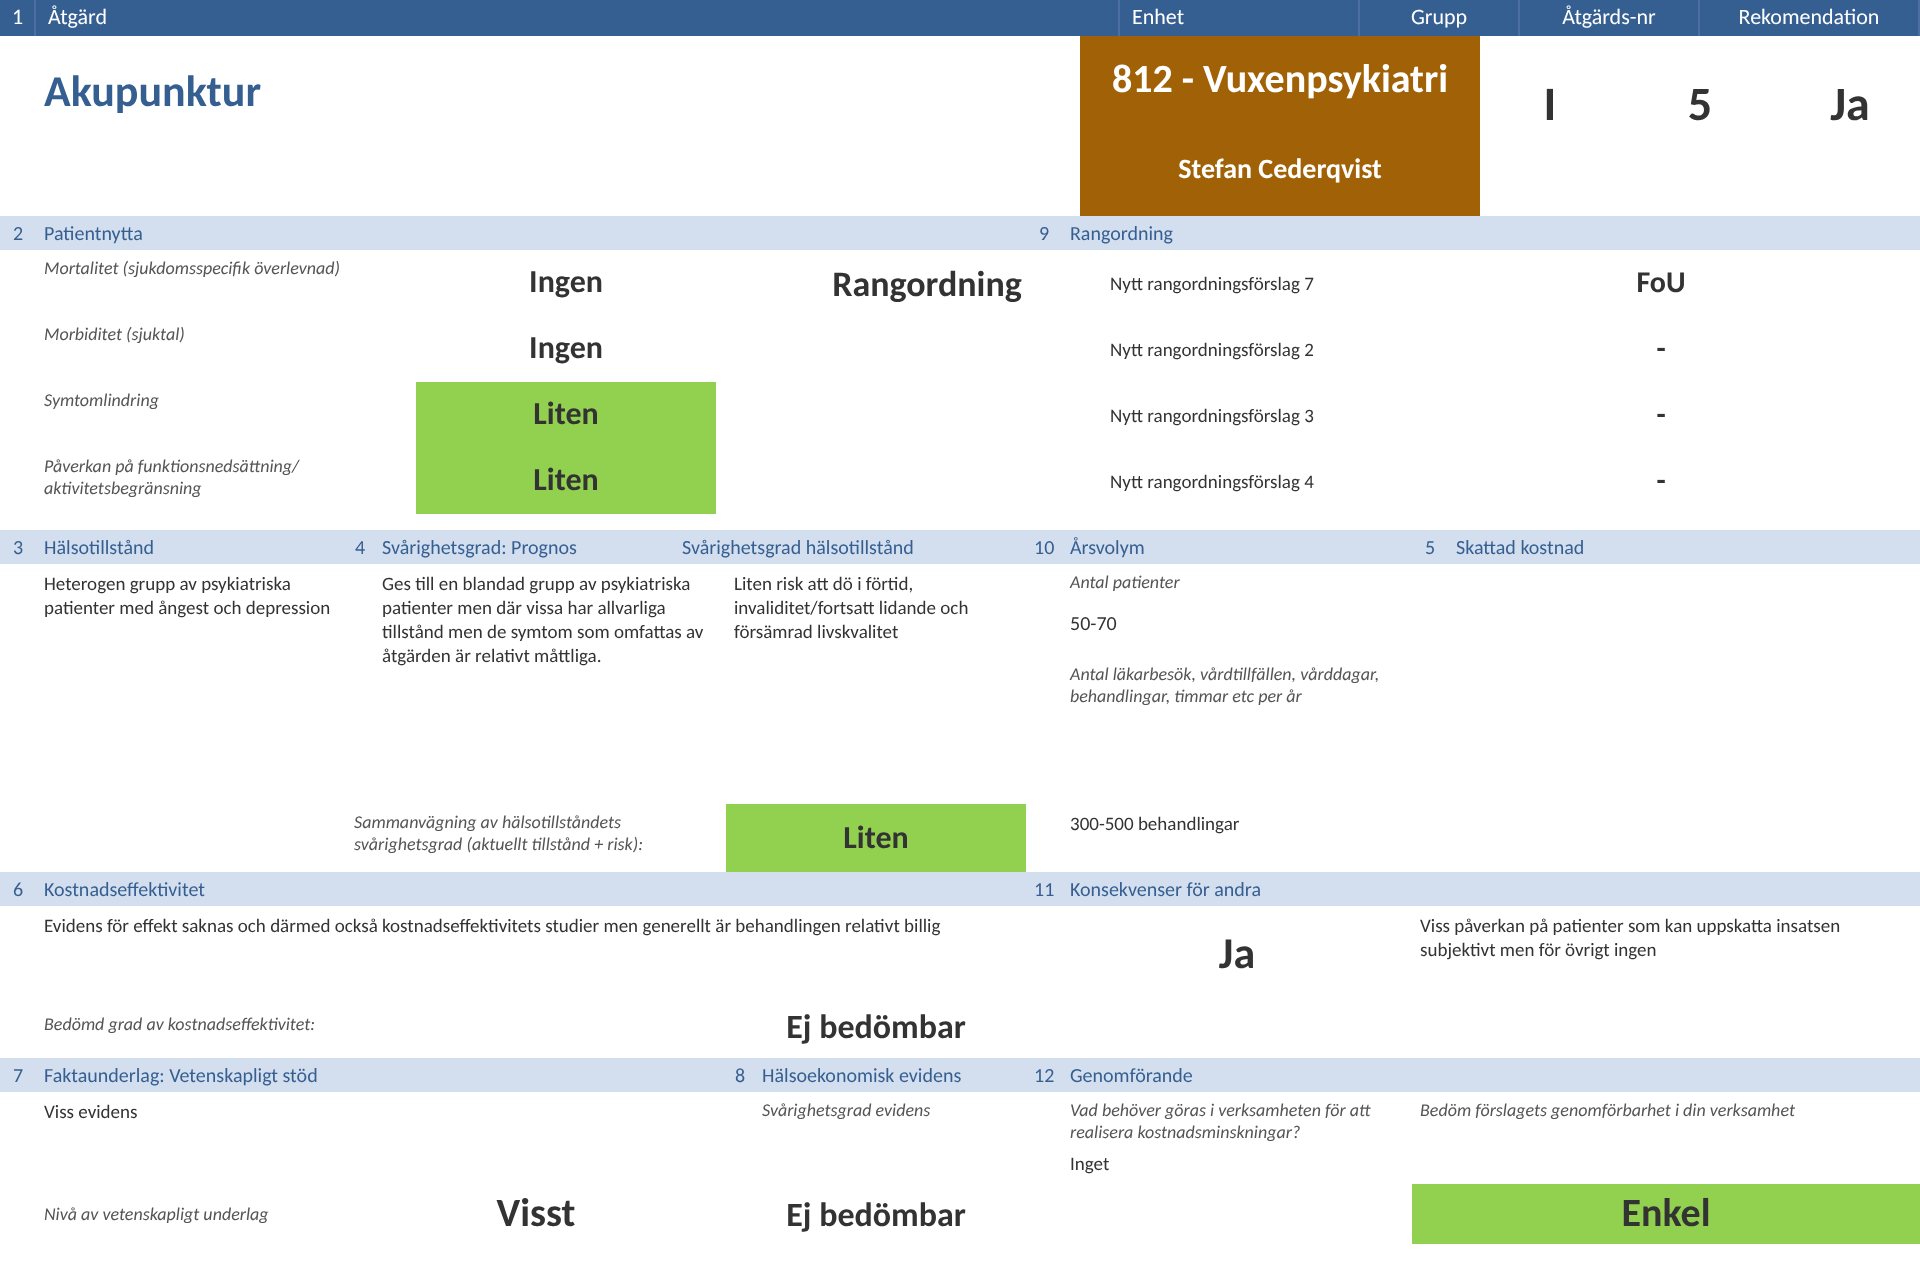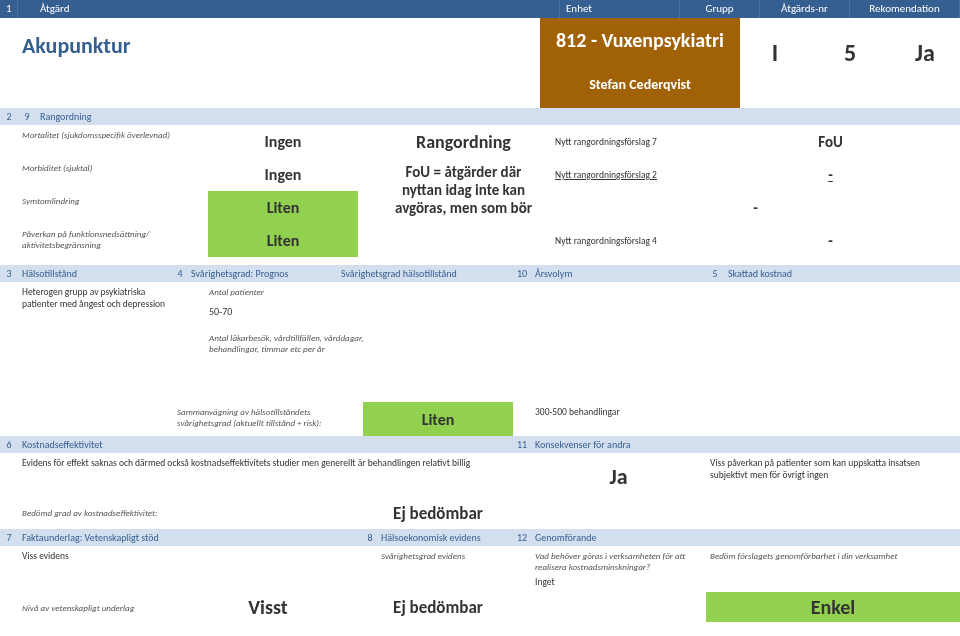--- a/index.html
+++ b/index.html
@@ -16,21 +16,21 @@
   .hdr {
     display: flex;
     background: #365f91;
     color: #fff;
     font-size: 11px;
     height: 18px;
     line-height: 18px;
   }
   .hdr > div { padding: 0 6px; border-right: 1px solid #4a6fa0; }
   .c1 { width: 18px; text-align: center; }
-  .c2 { flex: 1; margin-left: 16px; }
+  .c2 { flex: 1; }
   .c3 { width: 120px; }
   .c4 { width: 80px; text-align: center; }
   .c5 { width: 90px; text-align: center; }
   .c6 { width: 110px; text-align: center; }
 
   .title-row {
     display: flex;
     height: 90px;
     background: #fff;
   }
@@ -103,20 +103,21 @@
     <div class="big">812 - Vuxenpsykiatri</div>
     <div class="sub">Stefan Cederqvist</div>
   </div>
   <div class="title-r">I</div>
   <div class="title-r title-r2">5</div>
   <div class="title-r title-r3">Ja</div>
 </div>
 
 <div style="display:flex">
   <div class="sechead" style="width:18px;text-align:center">2</div>
+  <div class="sechead" style="width:495px">Patientnytta</div>
   <div class="sechead" style="width:18px;text-align:center">9</div>
   <div class="sechead" style="flex:1">Rangordning</div>
 </div>
 
 <div style="display:flex; min-height:140px">
   <div style="width:18px"></div>
   <div style="width:340px">
     <div id="s2rows">
         <div style="display: flex; min-height: 33px;">
           <div style="width:190px; padding:4px; font-style:italic; font-size:9px; color:#555">Mortalitet (sjukdomsspecifik överlevnad)</div>
@@ -132,33 +133,33 @@
         </div>
         <div style="display: flex; min-height: 33px;">
           <div style="width:190px; padding:4px; font-style:italic; font-size:9px; color:#555">Påverkan på funktionsnedsättning/ aktivitetsbegränsning</div>
           <div class="col-c green" style="width:150px">Liten</div>
         </div>
       </div>
   </div>
   <div style="width:18px"></div>
   <div style="width:175px">
     <div class="big-center" style="padding:6px 0">Rangordning</div>
-    <div class="fou-box" style="font-size:15px; line-height:1.2; padding:4px 8px">FoU = åtgärder där nyttan idag inte kan avgöras, men som bör</div>
   </div>
   <div style="flex:1">
     <div id="s9rows">
         <div style="display: flex; min-height: 33px; align-items: center;">
           <div style="width:150px; padding:4px; font-size:9.5px">Nytt rangordningsförslag 7</div>
           <div style="flex:1; text-align:center; font-size:15px; font-weight:bold">FoU</div>
         </div>
-        <div style="display: flex; min-height: 33px; align-items: center; text-decoration: underline;">
+        <div style="display: flex; min-height: 33px; align-items: center;">
           <div style="width:150px; padding:4px; font-size:9.5px">Nytt rangordningsförslag 2</div>
           <div style="flex:1; text-align:center; font-size:15px; font-weight:bold">-</div>
         </div>
         <div style="display: flex; min-height: 33px; align-items: center;">
+          <div style="width:150px; padding:4px; font-size:9.5px">Nytt rangordningsförslag 3</div>
           <div style="flex:1; text-align:center; font-size:15px; font-weight:bold">-</div>
         </div>
         <div style="display: flex; min-height: 33px; align-items: center;">
           <div style="width:150px; padding:4px; font-size:9.5px">Nytt rangordningsförslag 4</div>
           <div style="flex:1; text-align:center; font-size:15px; font-weight:bold">-</div>
         </div>
       </div>
   </div>
 </div>
 
@@ -171,20 +172,22 @@
   <div class="sechead" style="width:18px;text-align:center">10</div>
   <div class="sechead" style="width:175px">Årsvolym</div>
   <div class="sechead" style="width:18px;text-align:center">5</div>
   <div class="sechead" style="flex:1">Skattad kostnad</div>
 </div>
 
 <div style="display:flex; min-height:120px">
   <div style="width:18px"></div>
   <div style="width:155px; padding:4px; font-size:9.5px">Heterogen grupp av psykiatriska patienter med ångest och depression</div>
   <div style="width:14px"></div>
+  <div style="width:176px; padding:4px; font-size:9.5px">Ges till en blandad grupp av psykiatriska patienter men där vissa har allvarliga tillstånd men de symtom som omfattas av åtgärden är relativt måttliga.</div>
+  <div style="width:150px; padding:4px; font-size:9.5px">Liten risk att dö i förtid, invaliditet/fortsatt lidande och försämrad livskvalitet</div>
   <div style="width:18px"></div>
   <div style="width:175px; padding:4px">
     <div class="italic">Antal patienter</div>
     <div style="font-size:10px; margin-top:8px">50-70</div>
     <div class="italic" style="margin-top:14px">Antal läkarbesök, vårdtillfällen, vårddagar, behandlingar, timmar etc per år</div>
   </div>
   <div style="width:18px"></div>
 </div>
 
 <div style="display:flex; min-height:34px">

